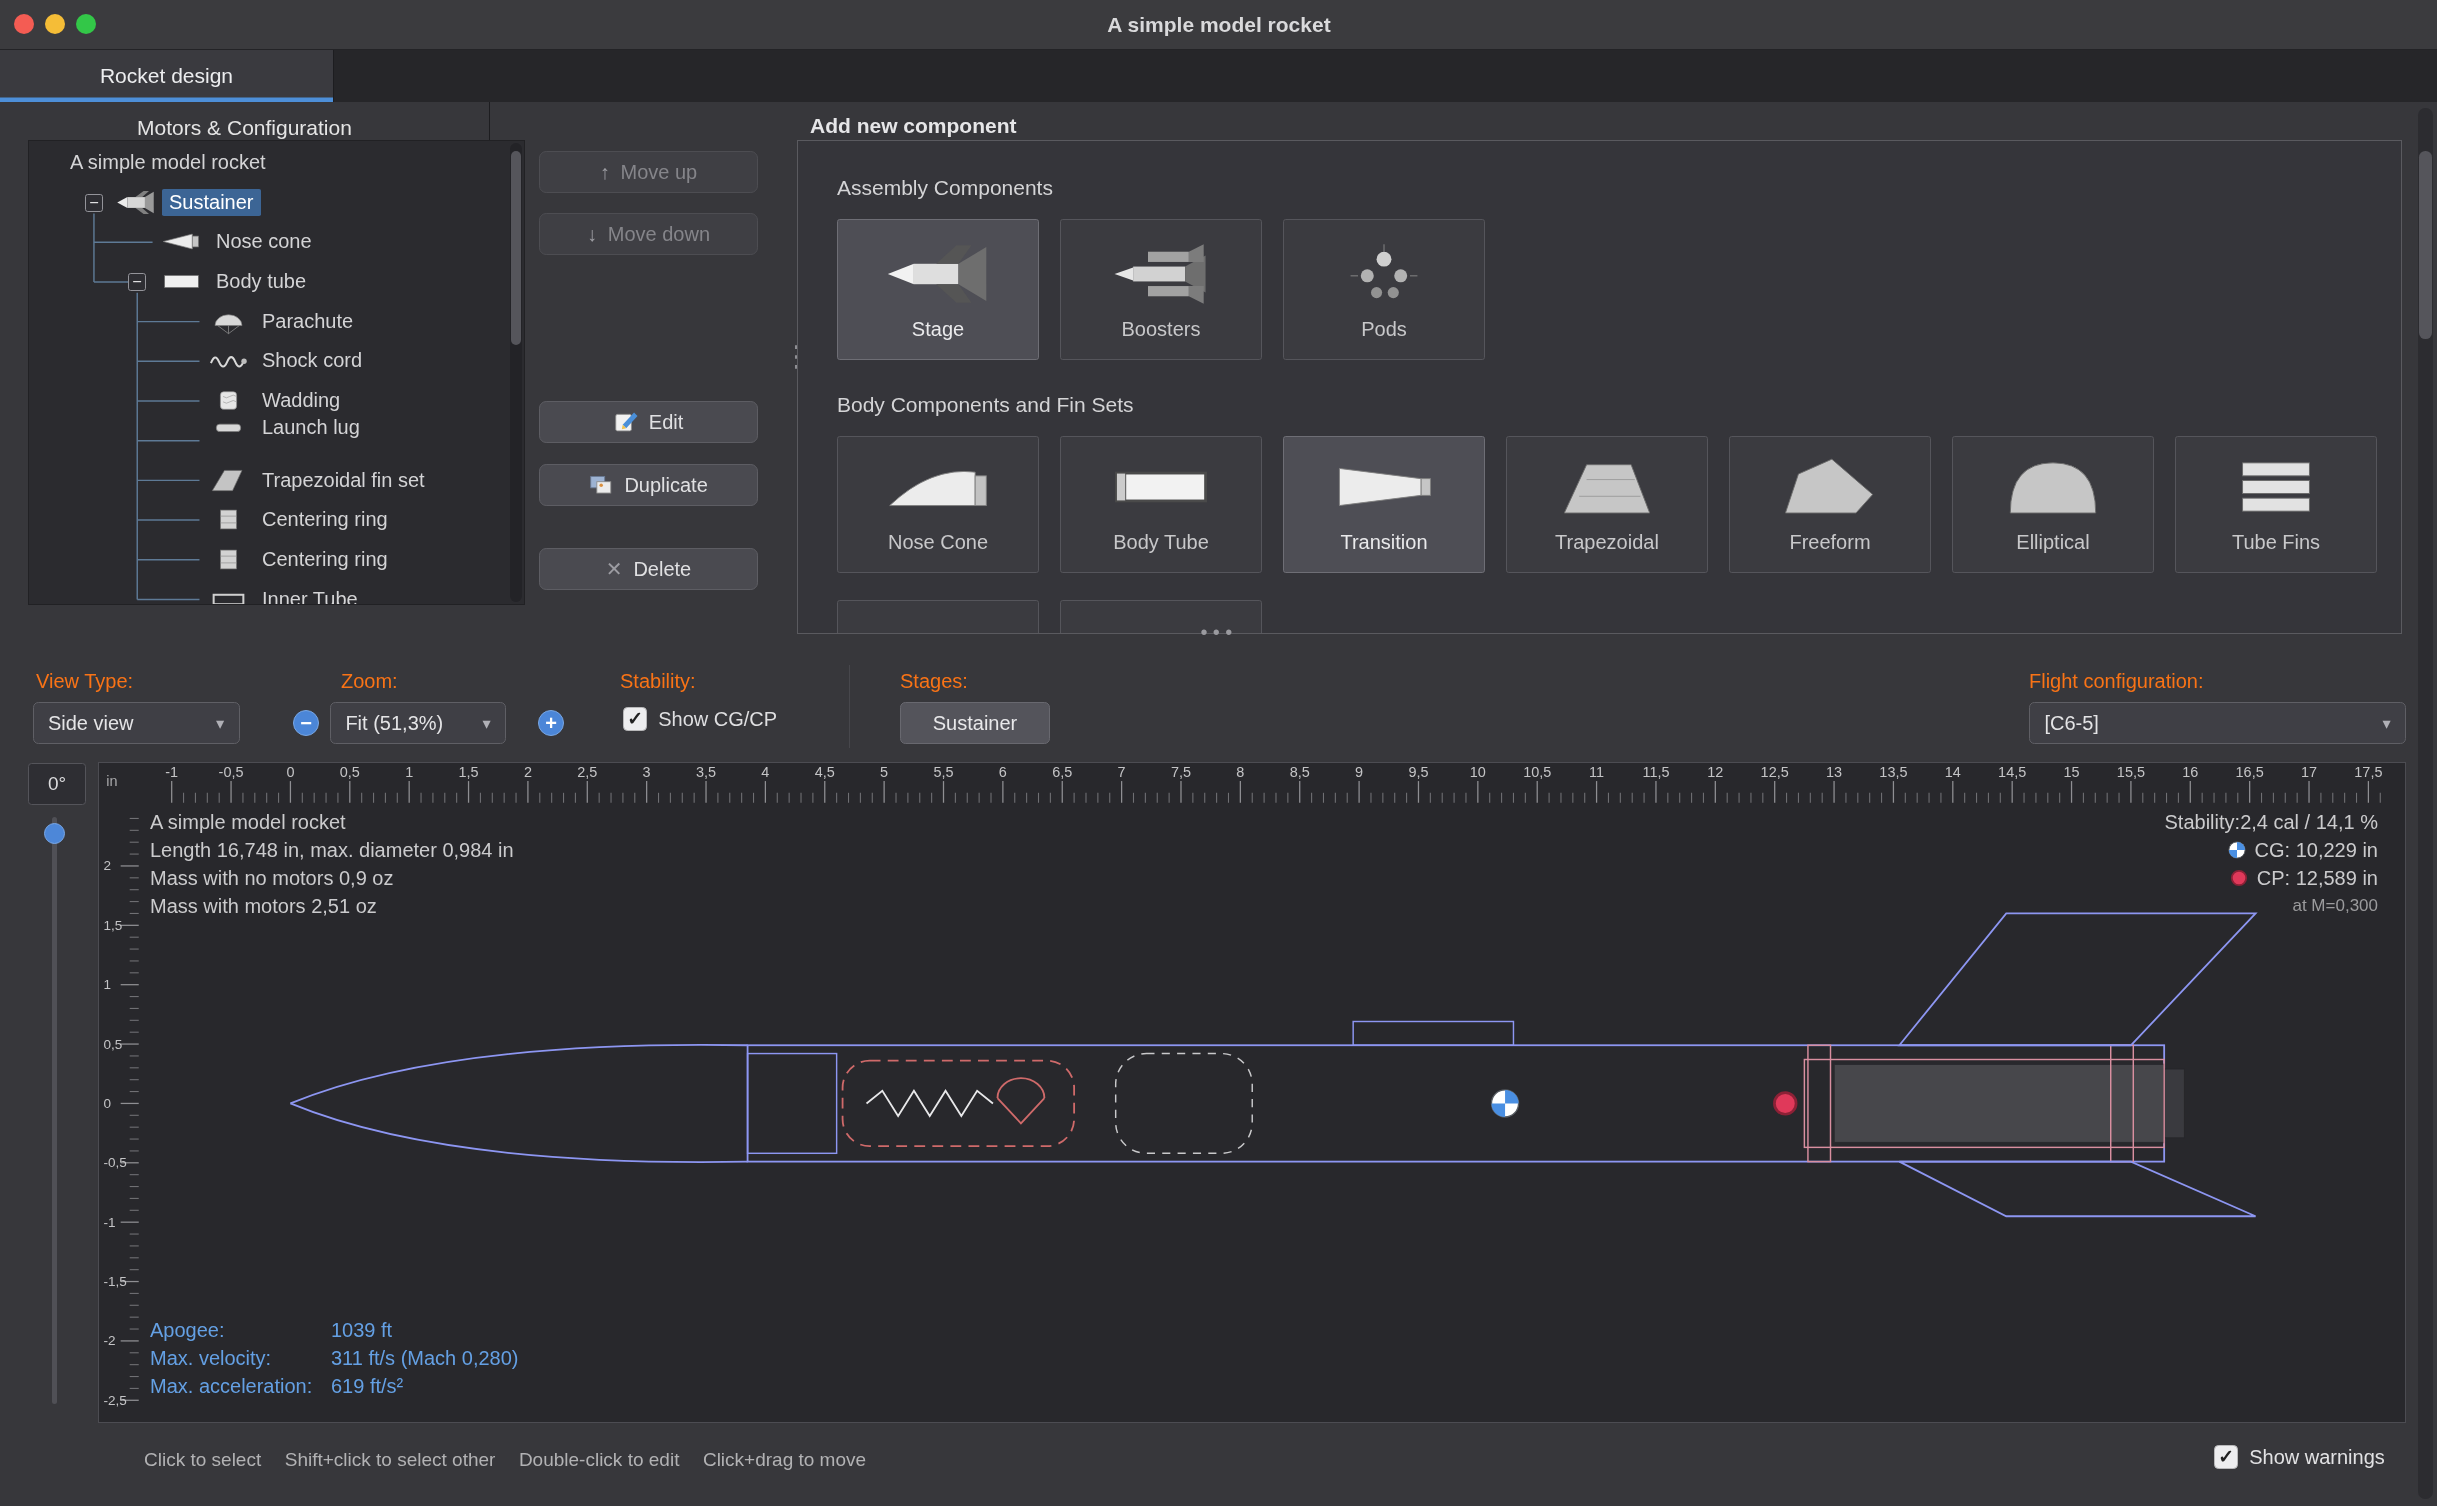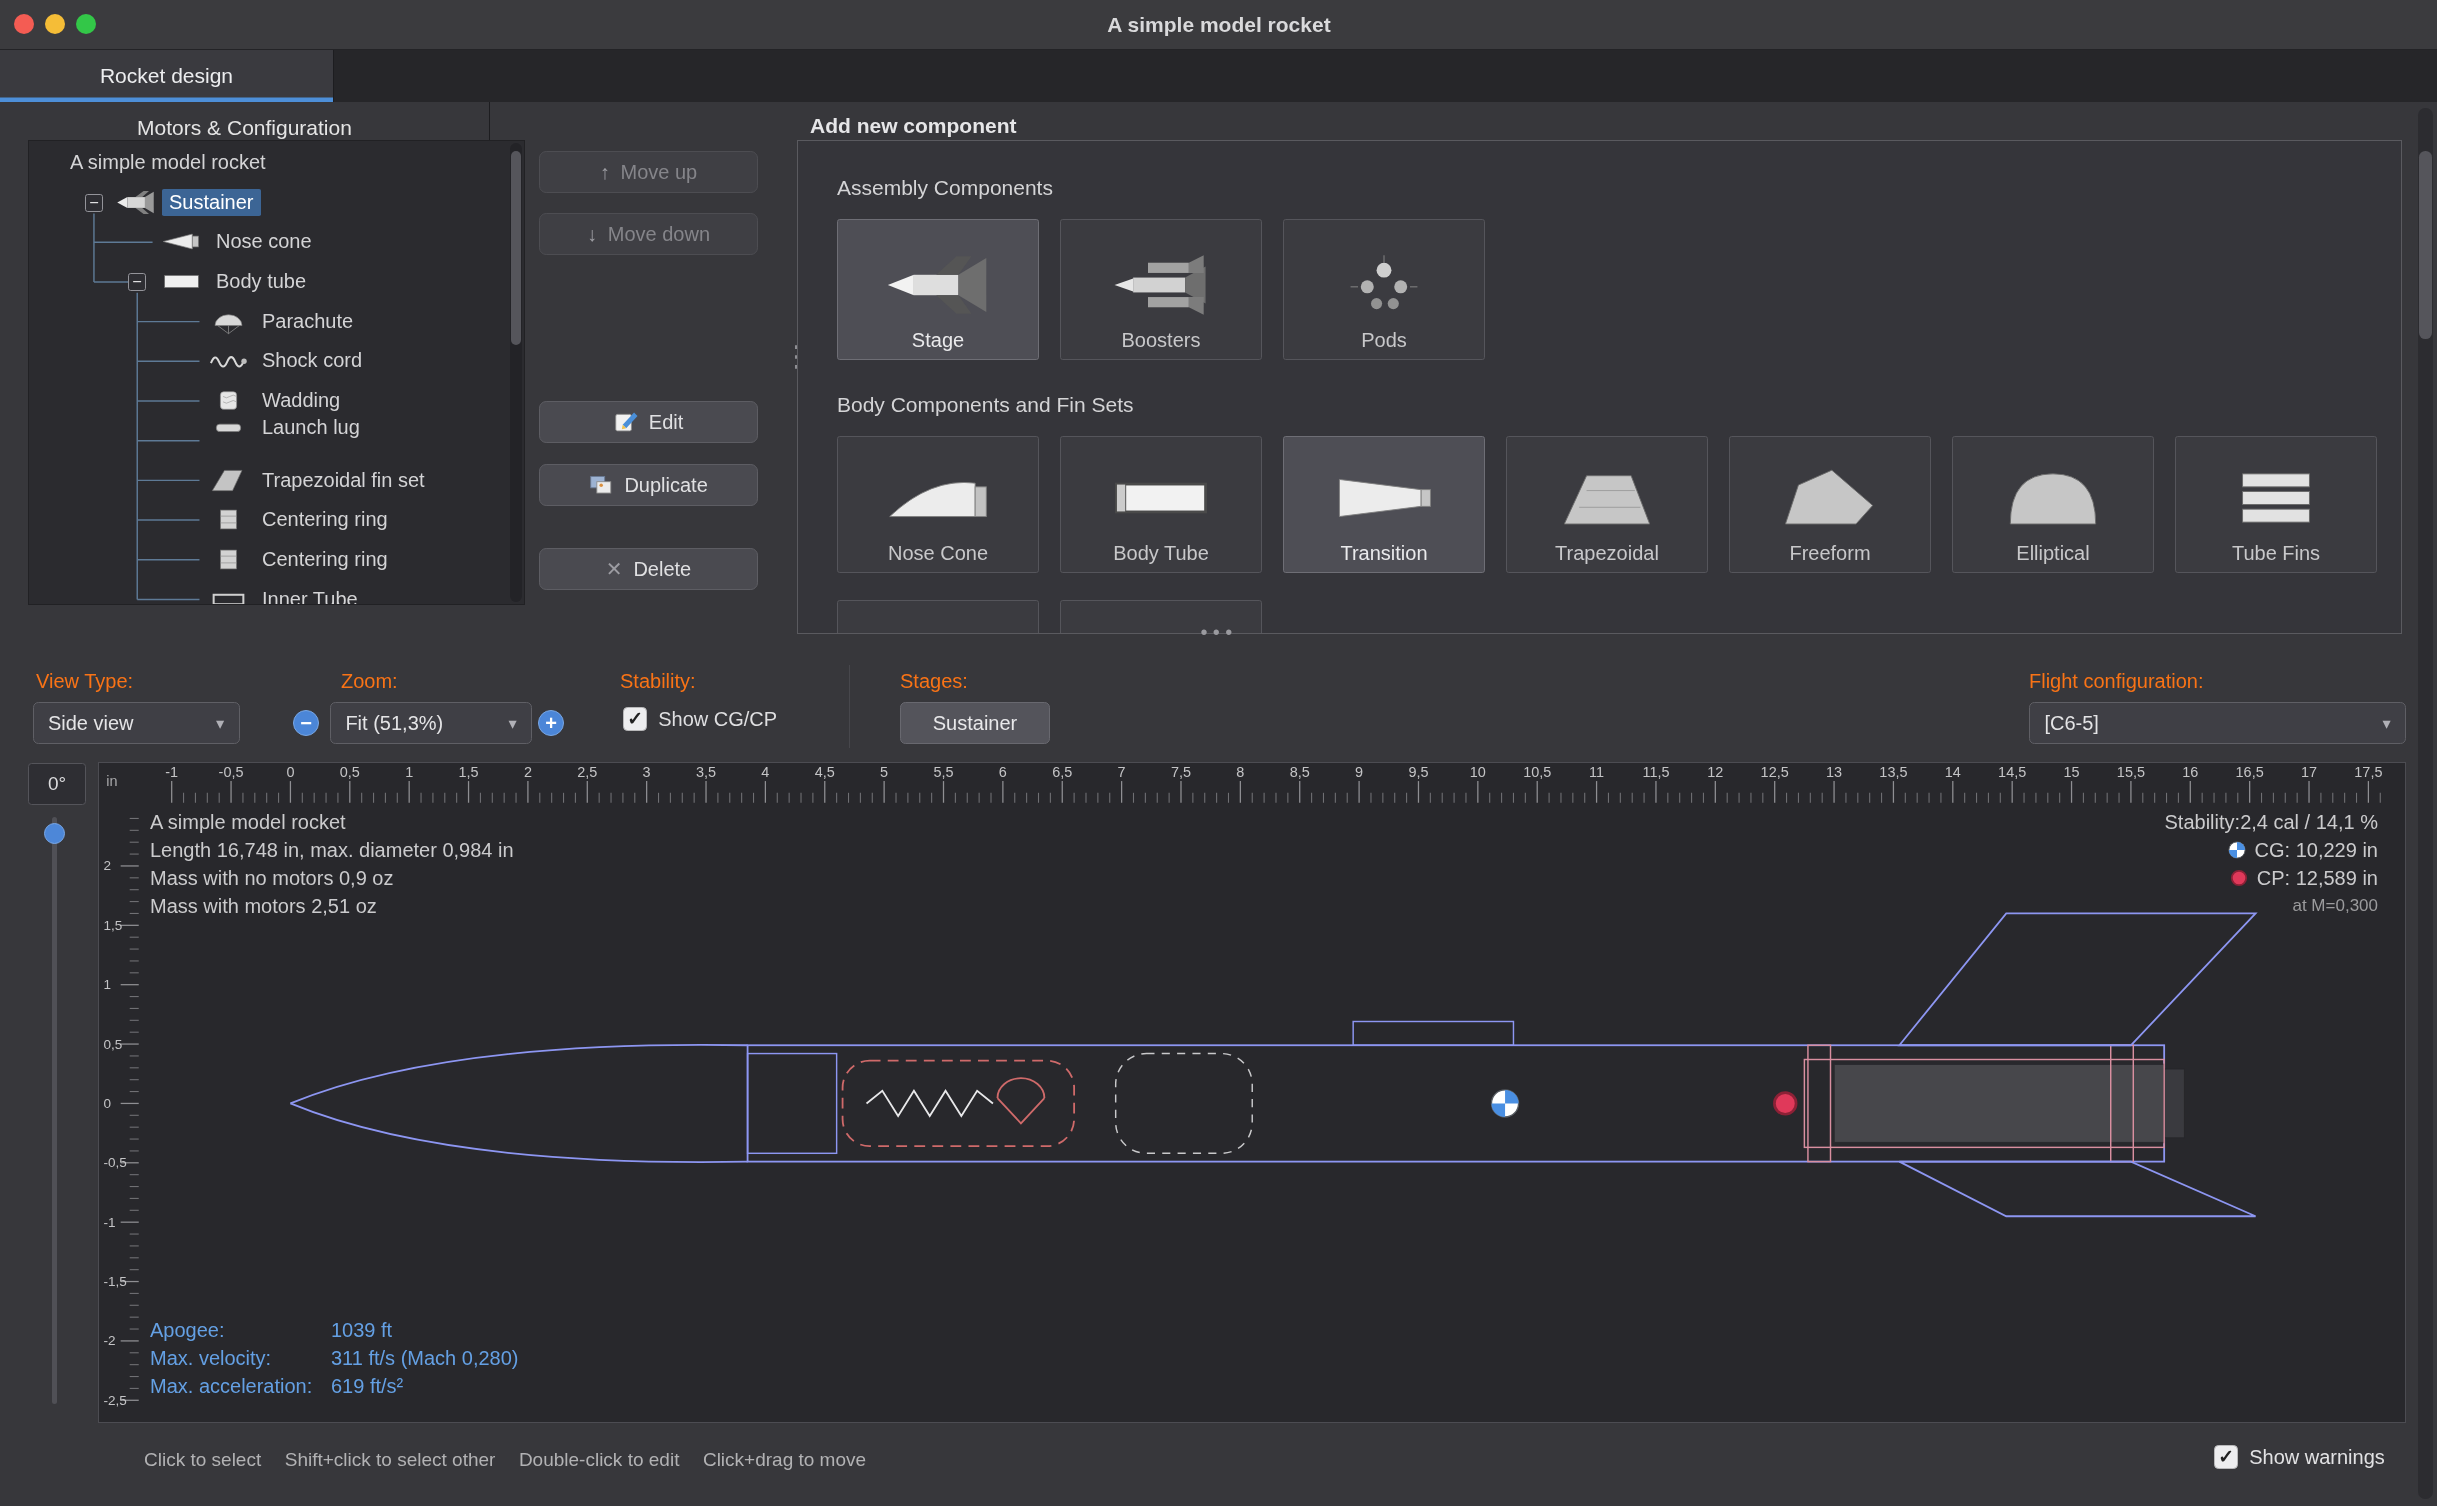--- a/index.html
+++ b/index.html
@@ -39,21 +39,21 @@
   .bicon{width:24.4px;height:24.4px;}
 
   .vdots{position:absolute;left:782px;top:343px;font-size:29px;color:#8e8e93;line-height:27px;}
   .hdots{position:absolute;left:1219px;top:621px;transform:translateX(-50%);font-size:20px;letter-spacing:5.4px;color:#9a9a9f;}
 
   
   .legend{position:absolute;left:810px;top:114px;font-size:21px;font-weight:bold;color:#e6e6e8;}
   .groupbox{position:absolute;left:797px;top:140px;width:1605px;height:494px;border:0.9px solid #5a5a5f;background:#35353a;overflow:hidden;}
   .sec-label{position:absolute;left:39px;font-size:21px;color:#d4d4d6;}
   .comp-row{position:absolute;left:39px;display:flex;gap:21px;}
-  .comp-btn{width:202px;background:#3b3b40;border:0.9px solid #55555b;border-radius:2.7px;display:flex;flex-direction:column;align-items:center;justify-content:flex-end;padding-bottom:7px;font-size:20px;color:#c8c8ca;}
+  .comp-btn{width:202px;background:#3b3b40;border:0.9px solid #55555b;border-radius:2.7px;display:flex;flex-direction:column;align-items:center;justify-content:flex-end;padding-bottom:18px;font-size:20px;color:#c8c8ca;}
   .comp-btn svg{width:116px;height:78px;margin-bottom:5.4px;}
   .comp-btn.selected{background:#4e4e55;border-color:#6e6e75;color:#eaeaec;}
 
   .win-scrollbar{position:absolute;right:5.4px;top:108px;width:14.4px;bottom:7.2px;background:#2c2c30;border-radius:7.2px;}
   .win-scrollbar .thumb{position:absolute;left:0.9px;width:12.6px;top:43px;height:188px;background:#55555b;border-radius:6.3px;}
 
   
   .tb-label{position:absolute;top:662px;font-size:20px;color:#f97316;white-space:nowrap;margin-top:8px;}
   .dropdown{position:absolute;top:702px;height:42px;background:#3f3f45;border:0.9px solid #5f5f65;border-radius:5.4px;font-size:20px;color:#e4e4e6;display:flex;align-items:center;padding:0 14.4px;}
   .dropdown .chev{margin-left:auto;color:#b0b0b6;font-size:16.3px;padding-left:12.6px;}
@@ -410,21 +410,21 @@
       <div class="thumb"></div>
     </div>
 
   <div class="tb-label" style="left:36px">View Type:</div>
   <div class="dropdown" style="left:32.5px;width:207px">
     <span>Side view</span>
     <span class="chev">▾</span>
   </div>
   <div class="tb-label" style="left:341px">Zoom:</div>
   <div class="circle-btn" style="left:293px">−</div>
-  <div class="dropdown" style="left:330px;width:202px">
+  <div class="dropdown" style="left:330px;width:176px">
     <span>Fit (51,3%)</span>
     <span class="chev">▾</span>
   </div>
   <div class="circle-btn" style="left:538px">+</div>
   <div class="tb-label" style="left:620px">Stability:</div>
   <div class="checkrow" style="left:623px">
     <span class="checkbox">✓</span>
     <span>Show CG/CP</span>
   </div>
   <div class="tb-sep"></div>

